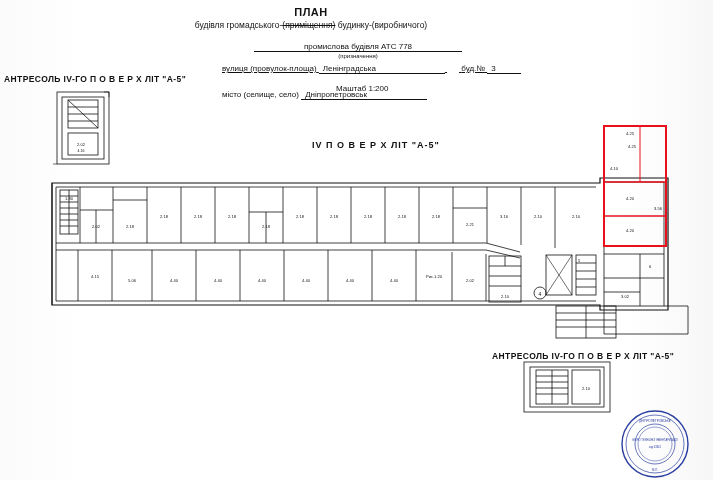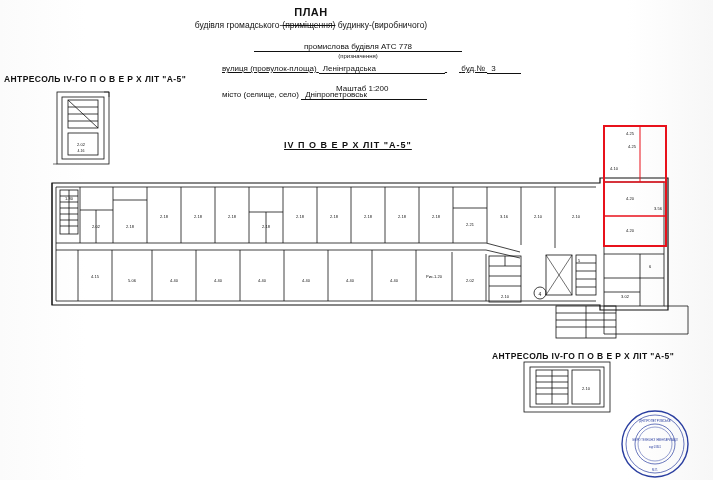--- a/index.html
+++ b/index.html
@@ -116,21 +116,21 @@
   <div class="form-row" style="top:70px; left:222px;margin-top:20px;">
     <span>місто (селище, село)</span>
     <span class="fld" style="width:118px;">Дніпропетровськ</span>
   </div>
 
   <div class="form-row" style="top:84px; left:316px;margin-left:20px;">
     <span>Маштаб 1:200</span>
   </div>
 
   <div class="lbl" style="top:74px; left:4px;">АНТРЕСОЛЬ IV-ГО  П О В Е Р Х  ЛІТ "А-5"</div>
-  <div class="lbl-center" style="top:140px; left:284px;text-decoration:underline;">IV  П О В Е Р Х   ЛІТ "А-5"</div>
+  <div class="lbl-center" style="top:140px; left:312px;">IV  П О В Е Р Х   ЛІТ "А-5"</div>
   <div class="lbl" style="top:351px; left:492px;">АНТРЕСОЛЬ IV-ГО  П О В Е Р Х   ЛІТ "А-5"</div>
 
   <svg class="plan" viewBox="0 0 713 480">
     <g stroke="#111" fill="none" stroke-width="0.8">
 
       <rect x="57" y="92" width="52" height="72"></rect>
       <rect x="62" y="97" width="42" height="62"></rect>
       <rect x="68" y="100" width="30" height="28"></rect>
       <line x1="68" y1="100" x2="98" y2="128"></line>
       <line x1="68" y1="107" x2="98" y2="107"></line>

